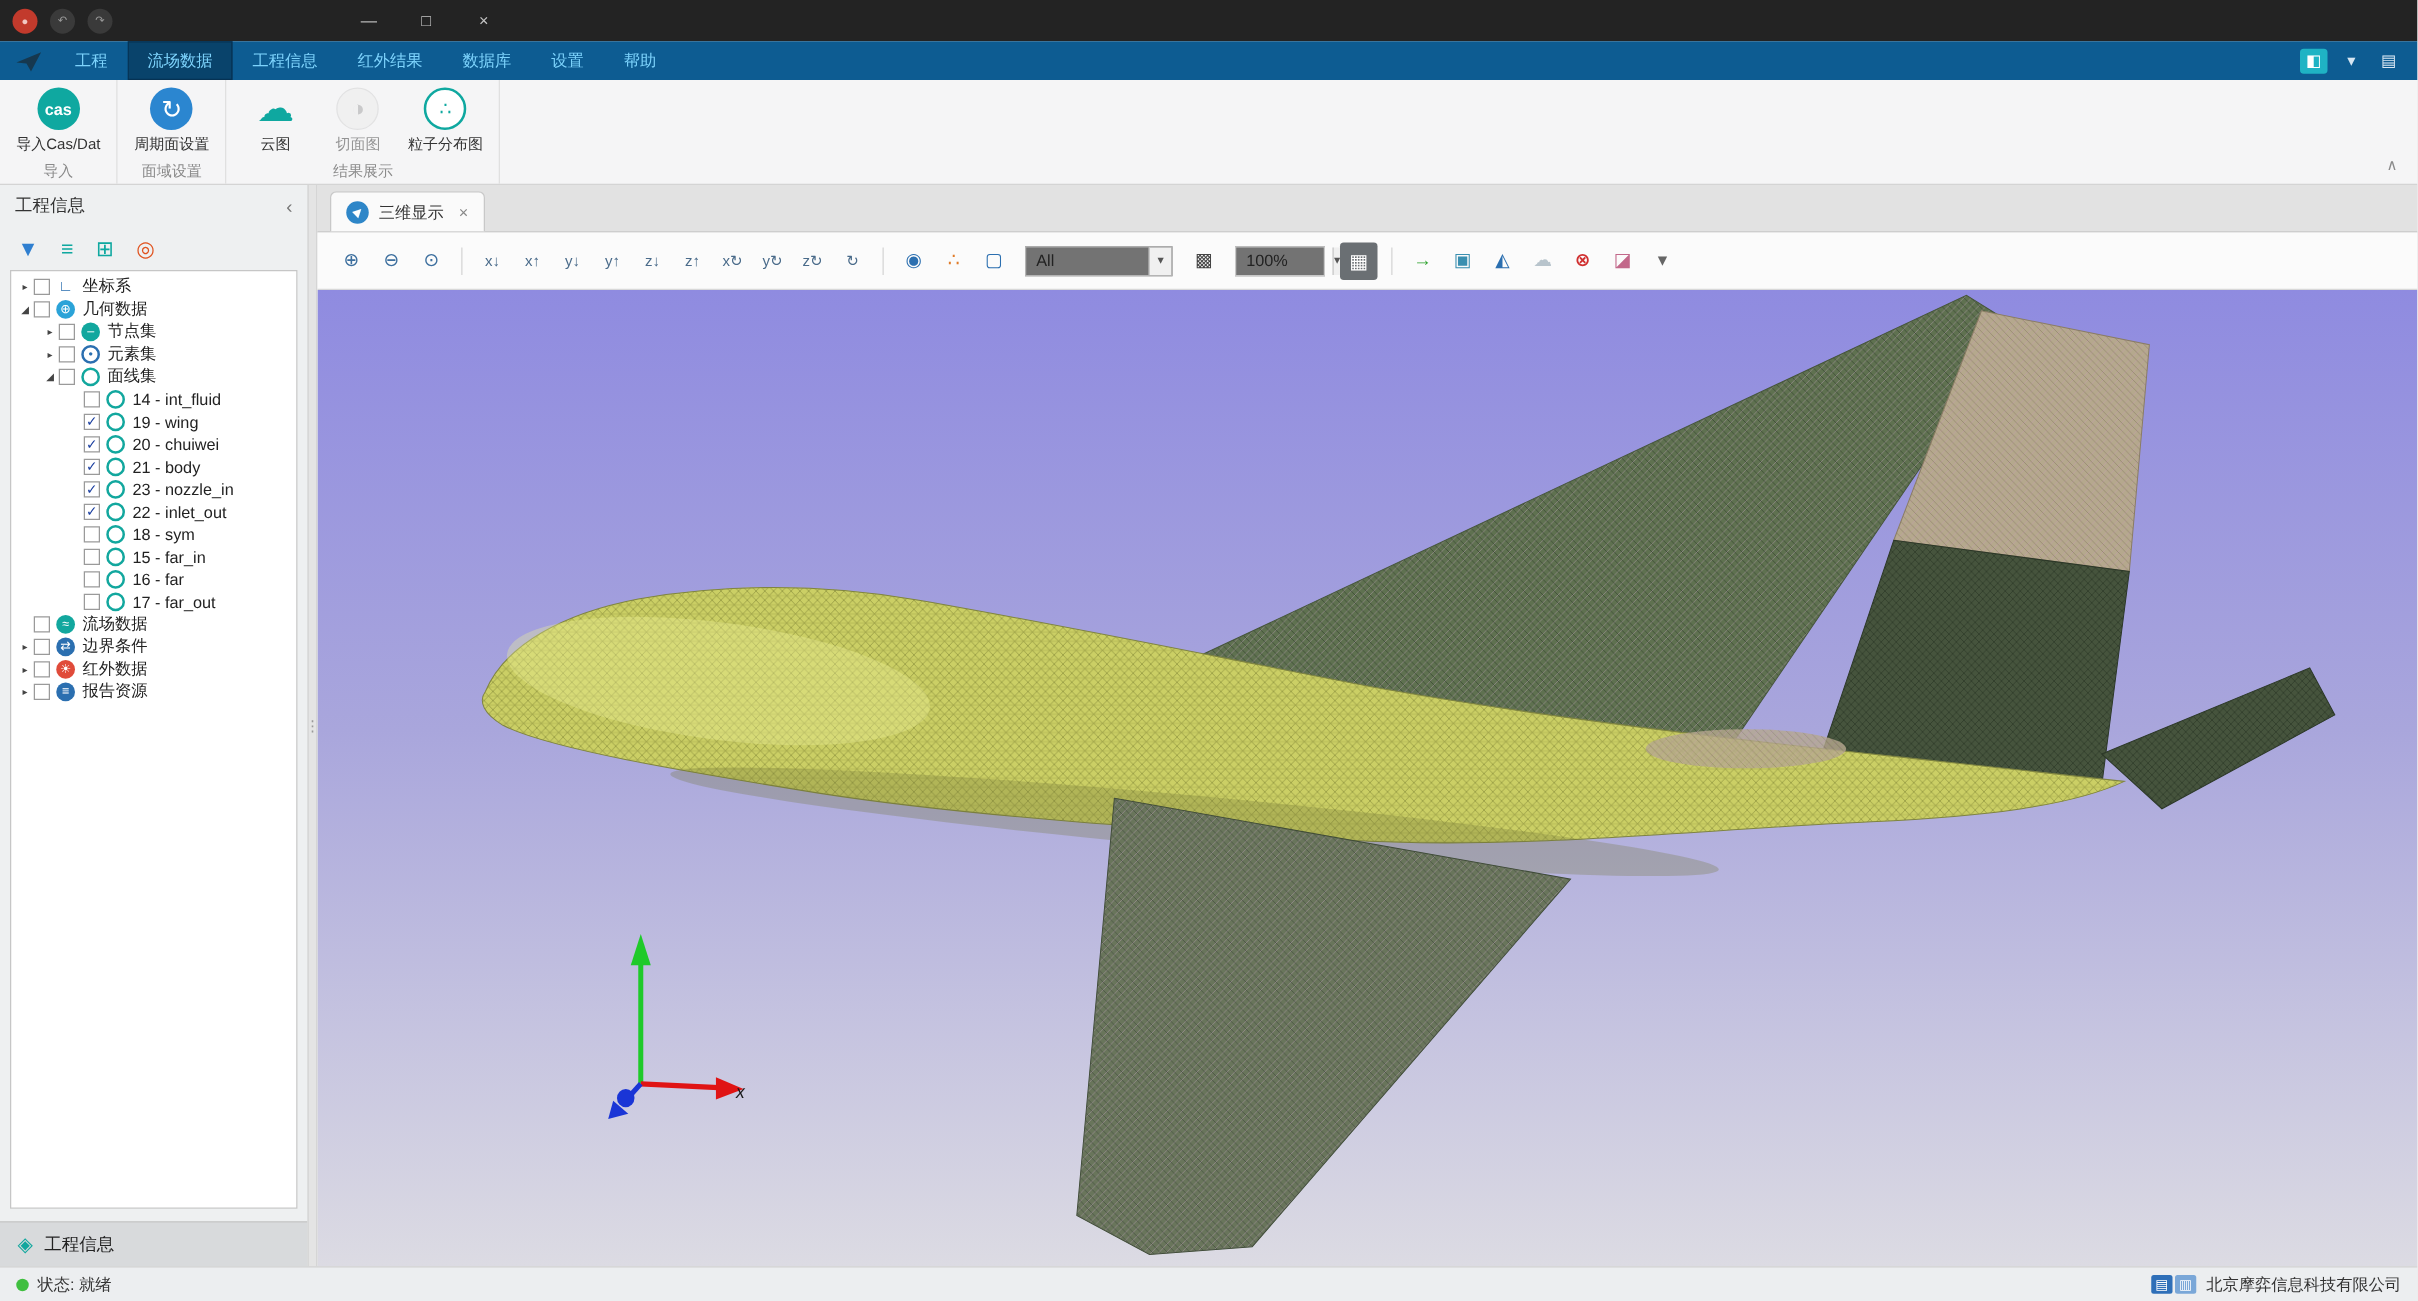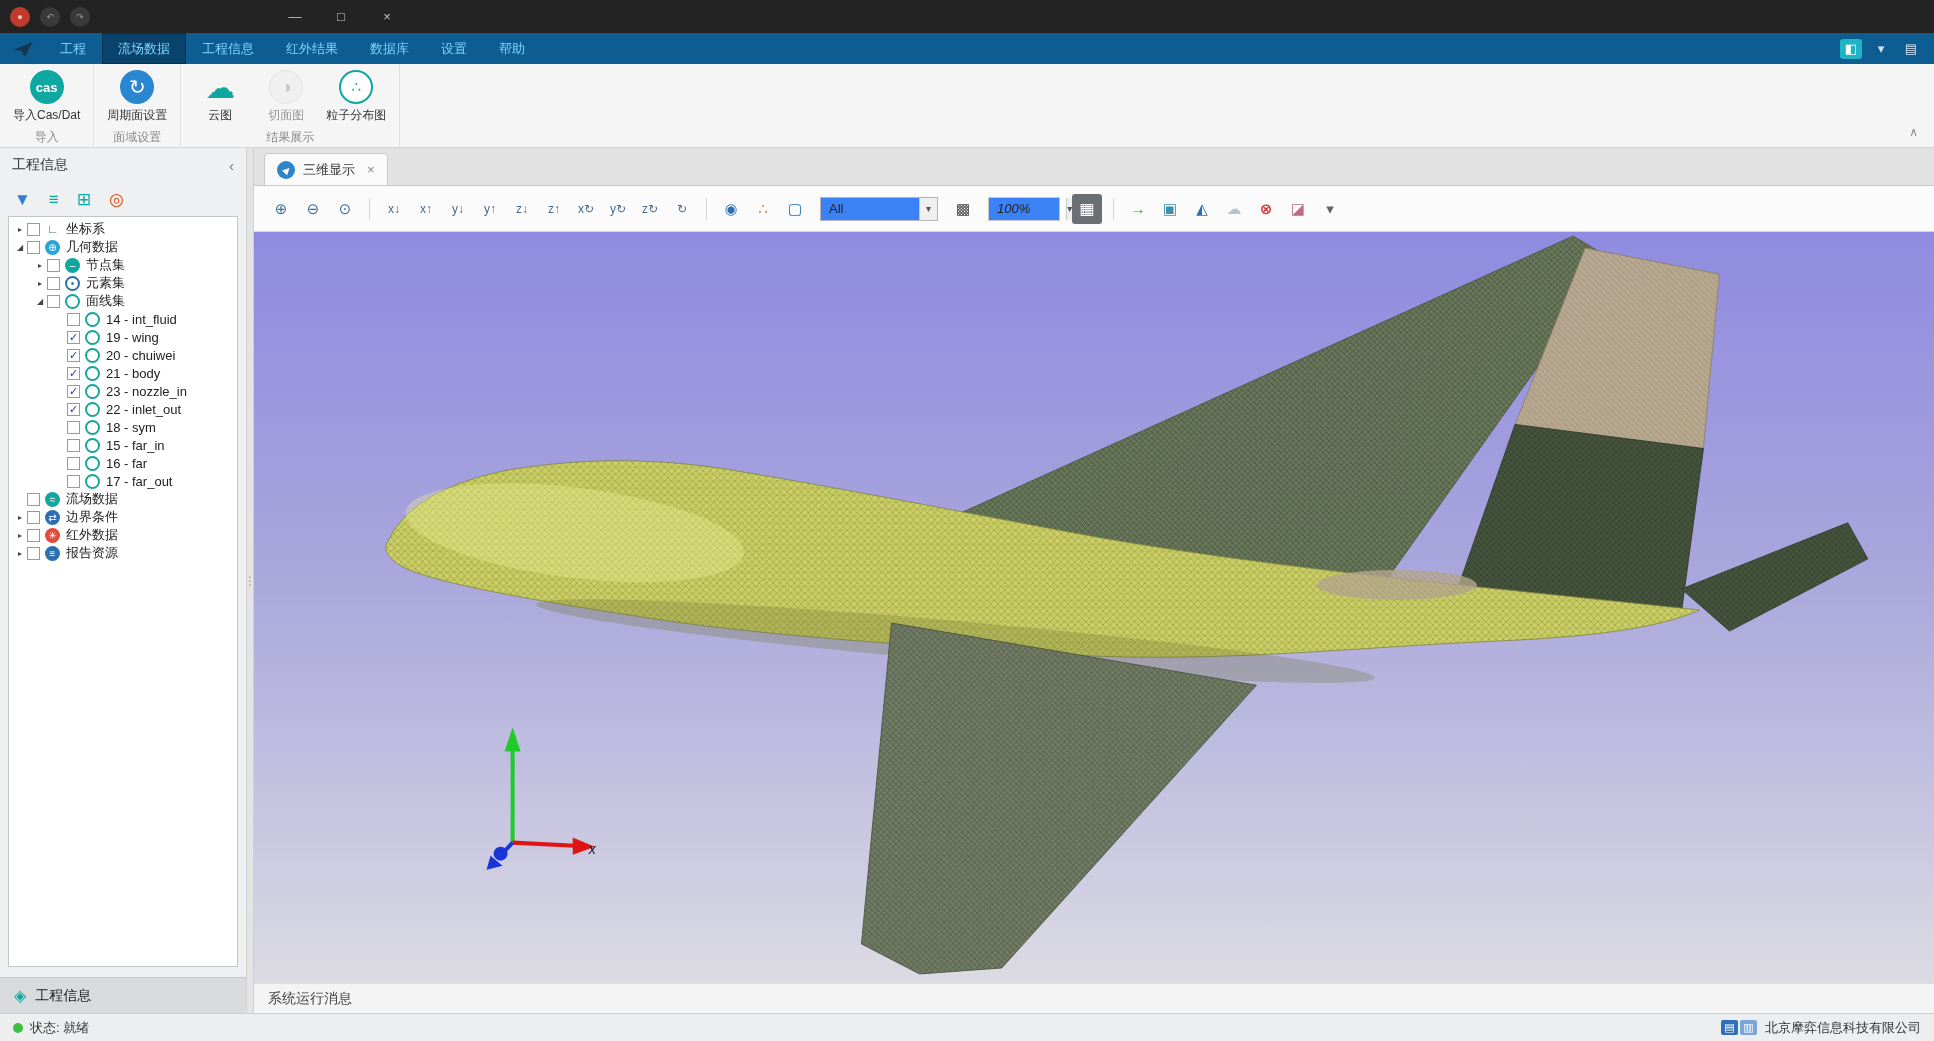--- a/index.html
+++ b/index.html
@@ -79,25 +79,25 @@
   .doc-tab{height:32px;background:#fafafa;border:1px solid #c8c8c8;border-bottom:none;border-radius:5px 5px 0 0;display:flex;align-items:center;gap:8px;padding:0 12px;font-size:13px;color:#333;}
   .doc-tab-icon{width:18px;height:18px;border-radius:50%;background:#2e86c8;color:#fff;display:flex;align-items:center;justify-content:center;font-size:9px;}
   .doc-tab-icon span{transform:rotate(-45deg);}
   .doc-tab-close{color:#888;font-size:13px;margin-left:4px;}
 
   .vtoolbar{height:46px;background:#fbfbfb;border-bottom:1px solid #d8d8d8;display:flex;align-items:center;padding:0 12px;gap:2px;flex:none;}
   .vrepeat{display:flex;align-items:center;gap:2px;}
   .vtool{width:30px;height:30px;display:flex;align-items:center;justify-content:center;border-radius:3px;}
   .vglyph{font-size:15px;line-height:1;white-space:nowrap;}
   .vsep{width:1px;height:22px;background:#d5d5d5;margin:0 7px;flex:none;}
-  .vcombo{height:24px;border:1px solid #b4b4b4;background:#3b82f6;display:flex;align-items:center;font-size:13px;color:#222;margin:0 8px;gap:28px;}
+  .vcombo{height:24px;border:1px solid #b4b4b4;background:#737373;display:flex;align-items:center;font-size:13px;color:#222;margin:0 8px;gap:28px;}
   .vcombo-text{padding:0 8px;flex:1;}
   .vcombo-caret{width:18px;height:100%;border-left:1px solid #c8c8c8;background:#f0f0f0;display:flex;align-items:center;justify-content:center;color:#555;font-size:10px;}
   .vcombo.filter{width:118px;}
-  .vcombo.zoom{width:72px;border-color:#c8c8c8;font-style:italic;}
+  .vcombo.zoom{width:72px;border-color:#c8c8c8;}
   .grid-btn{width:30px;height:30px;background:#6a6f73;color:#fff;border-radius:3px;display:flex;align-items:center;justify-content:center;font-size:16px;margin:0 2px;}
 
   .viewport{flex:1;position:relative;min-height:0;}
   .vp-svg{width:100%;height:100%;display:block;}
 
   .message-bar{height:30px;background:#f4f4f4;border-top:1px solid #ddd;display:flex;align-items:center;padding-left:14px;font-size:14px;color:#444;flex:none;}
 
   
   .statusbar{height:28px;background:#eceef0;border-top:1px solid #cfcfcf;display:flex;align-items:center;padding:0 13px;font-size:13px;color:#333;flex:none;}
   .status-dot{width:10px;height:10px;border-radius:50%;background:#3fbf3f;margin-right:7px;flex:none;}
@@ -575,23 +575,20 @@
             <line x1="258" y1="609" x2="320" y2="612" stroke="#e01414" stroke-width="4"></line>
             <polygon points="318,604 318,621 340,613" fill="#e01414"></polygon>
             <line x1="258" y1="609" x2="243" y2="625" stroke="#1a35d6" stroke-width="4"></line>
             <circle cx="246" cy="620" r="7" fill="#1a35d6"></circle>
             <polygon points="236,622 248,632 232,636" fill="#1a35d6"></polygon>
             <text x="334" y="620" font-size="14" font-style="italic" fill="#1a1a1a">x</text>
           </g>
         </svg>
       </div>
 
-      <div class="message-bar">
-        <span>系统运行消息</span>
-      </div>
     </div>
   </div>
 
   <div class="statusbar">
     <span class="status-dot"></span>
     <span>状态: 就绪</span>
     <div class="sb-right">
       <span class="vrepeat">
 
           <span class="sb-icon" style="background: rgb(47, 111, 184); color: rgb(255, 255, 255);">▤</span>

